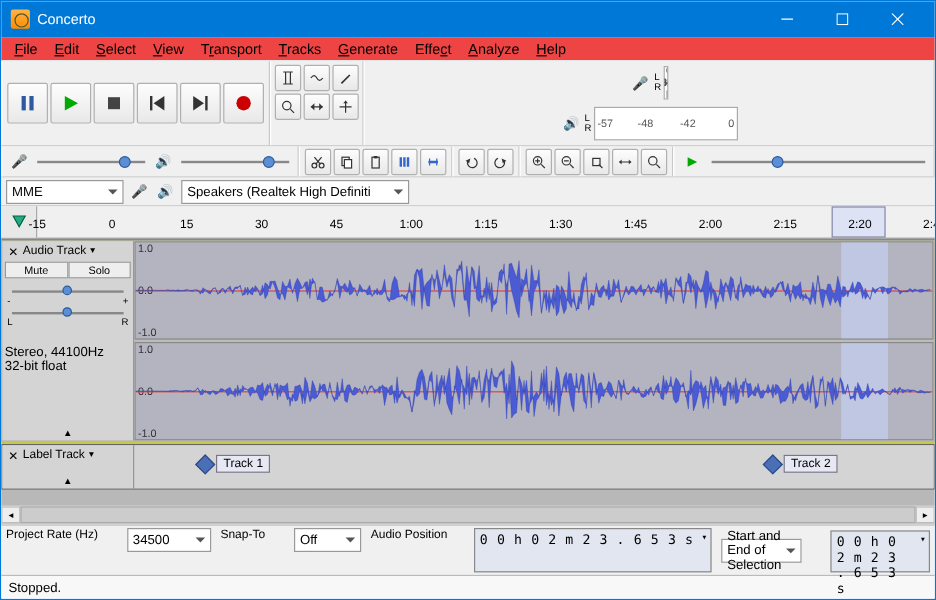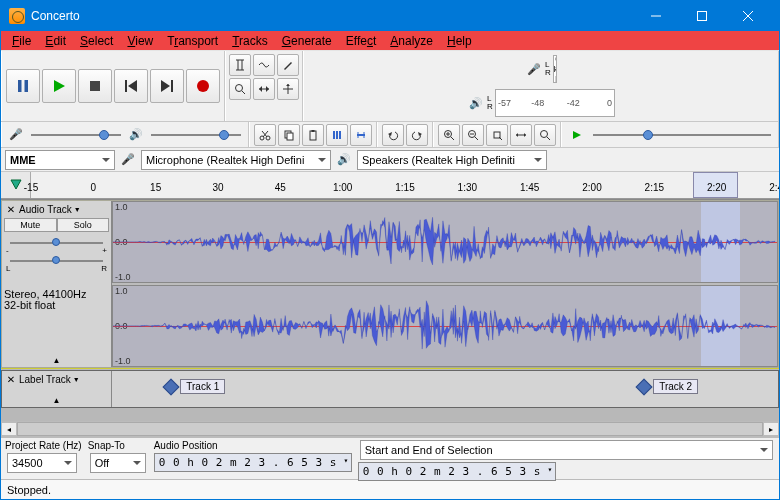--- a/index.html
+++ b/index.html
@@ -64,21 +64,21 @@
 .wavearea .sel { position: absolute; top: 0; bottom: 0; background: rgba(200,215,255,0.55); }
 .labeltrack-body { flex: 1; position: relative; background: #d4d4d4; }
 .lblmark { position: absolute; top: 8px; display: flex; align-items: center; }
 .lblmark .dot { width: 12px; height: 12px; background: #4a6fb5; border: 1px solid #2c4a8a; transform: rotate(45deg); margin-right: 3px; }
 .lblmark .txt { background: #e8e8f4; border: 1px solid #778; padding: 1px 5px; font-size: 10px; }
 .hscroll { height: 16px; background: #f0f0f0; border-top: 1px solid #bbb; border-bottom: 1px solid #bbb; position: relative; display: flex; align-items: center; }
 .hscroll .arrow { width: 16px; height: 14px; border: 1px solid #bbb; background: #eee; display: flex; align-items: center; justify-content: center; font-size: 8px; }
 .hscroll .track { flex: 1; height: 14px; background: #e8e8e8; position: relative; border: none; }
 .hscroll .thumb { position: absolute; left: 0; width: 100%; height: 14px; background: #ccc; border: 1px solid #aaa; }
 .selbar { height: 42px; background: #f0f0f0; border-top: 1px solid #bbb; display: flex; padding: 2px 4px; gap: 6px; }
-.selbox { display: flex; flex-direction: column; font-size: 10px; }
+.selbox { display: flex; flex-direction: row; font-size: 10px; gap: 22px; }
 .selbox .lbl { margin-bottom: 2px; }
 .numfield { border: 1px solid #888; background: #e2e6f0; padding: 2px 14px 2px 4px; font-size: 11px; font-family: monospace; position: relative; letter-spacing: 0.5px; }
 .numfield::after { content: '▾'; position: absolute; right: 2px; top: 2px; font-size: 8px; }
 .statusbar { height: 20px; border-top: 1px solid #bbb; display: flex; align-items: center; padding: 0 6px; font-size: 11px; background: #f8f8f8; }
 </style>
 </head>
 <body>
 
 <div class="titlebar">
   <div class="icon"></div>
@@ -341,23 +341,22 @@
           <polygon points="2,2 10,6 2,10" fill="#0a0"></polygon>
         </svg>
       </div>
     <div class="slider">
         <div class="dot" style="left:28%;"></div>
       </div>
   </div>
 </div>
 
 <div class="devrow">
-  <div class="combo" style="width:110px;font-weight:bold;">MME</div>
+  <div class="combo" style="width:98px;">MME</div>
   <span class="spk">🎤</span>
-  <div class="combo" style="width:190px;">Microphone (Realtek High Defini</div>
   <span class="spk">🔊</span>
   <div class="combo" style="width:190px;">Speakers (Realtek High Definiti</div>
 </div>
 
 <div class="timeline">
   <div class="tl-head">
       <svg viewBox="0 0 12 12">
         <polygon points="1,1 11,1 6,10" fill="#2a8" stroke="#063"></polygon>
       </svg>
     </div>

